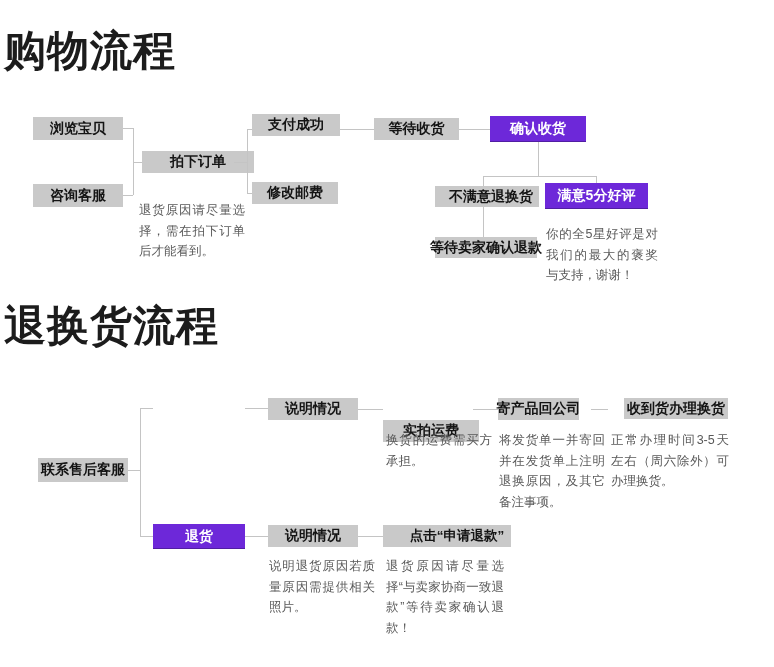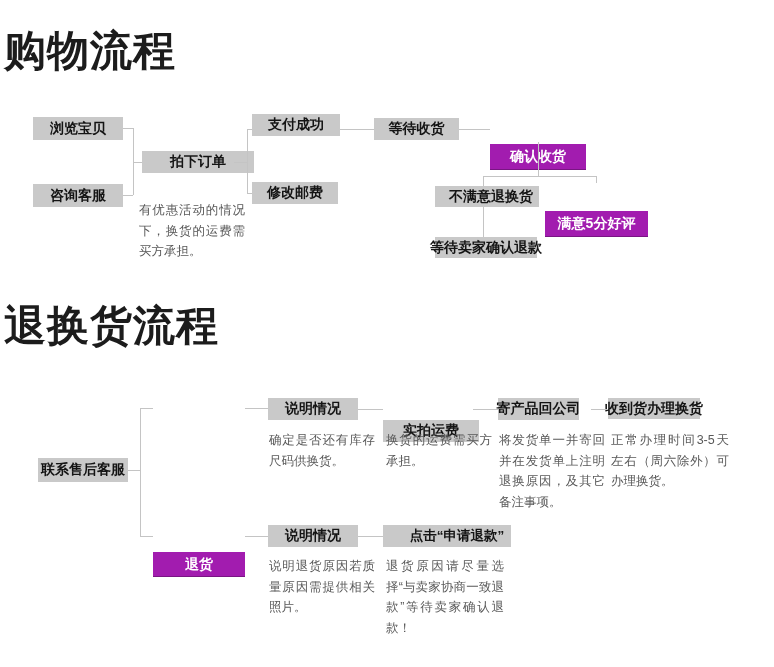--- a/index.html
+++ b/index.html
@@ -24,21 +24,21 @@
     position: absolute;
     display: flex;
     align-items: center;
     justify-content: center;
     font-size: 14px;
     font-weight: bold;
     white-space: nowrap;
     text-align: center;
   }
   .node.gray { background: #c9c9c9; color: #141414; }
-  .node.red  { background: #a21caf; color: #ffffff; box-shadow: inset 0 -1px 0 rgba(0,0,0,0.25); margin-top: 28px; }
+  .node.red  { background: #6d28d9; color: #ffffff; box-shadow: inset 0 -1px 0 rgba(0,0,0,0.25); }
   .line { position: absolute; background: #c4c4c4; }
   .line.h { height: 1px; }
   .line.v { width: 1px; }
   .note {
     position: absolute;
     font-size: 12.5px;
     line-height: 1.65;
     color: #595959;
     text-align: justify;
   }
@@ -73,46 +73,46 @@
 
   <div class="line h" style="left:340px; top:129px; width:34px;"></div>
   <div class="line h" style="left:459px; top:129px; width:31px;"></div>
 
   <div class="line v" style="left:538px; top:142px; height:34px;"></div>
   <div class="line h" style="left:483px; top:176px; width:113px;"></div>
   <div class="line v" style="left:483px; top:176px; height:10px;"></div>
   <div class="line v" style="left:596px; top:176px; height:7px;"></div>
   <div class="line v" style="left:483px; top:207px; height:30px;"></div>
 
-  <div class="note" style="left:139px; top:200px; width:106px;">有优惠活动的情况下，换货的运费需买方承担。</div>
+  <div class="note" style="left:139px; top:200px; width:106px;">退货原因请尽量选择，需在拍下订单后才能看到。</div>
+  <div class="note" style="left:546px; top:224px; width:112px;">你的全5星好评是对我们的最大的褒奖与支持，谢谢！</div>
 
   <h1 class="title" style="left:4px; top:303px;">退换货流程</h1>
 
   <div class="node gray" style="left:38px; top:458px; width:90px; height:24px;">联系售后客服</div>
   <div class="node gray" style="left:268px; top:398px; width:90px; height:22px;">说明情况</div>
   <div class="node gray" style="left:383px; top:420px; width:96px; height:22px;">实拍运费</div>
   <div class="node gray" style="left:498px; top:398px; width:81px; height:22px;">寄产品回公司</div>
-  <div class="node gray" style="left:608px; top:398px; width:92px; height:21px;">收到货办理换货</div>
+  <div class="node gray" style="left:624px; top:398px; width:104px; height:21px;">收到货办理换货</div>
   <div class="node red" style="left:153px; top:524px; width:92px; height:25px;">退货</div>
   <div class="node gray" style="left:268px; top:525px; width:90px; height:22px;">说明情况</div>
   <div class="node gray" style="left:383px; top:525px; width:108px; height:22px; font-size:13.5px;padding-left:20px;">点击“申请退款”</div>
 
   <div class="line h" style="left:128px; top:470px; width:12px;"></div>
   <div class="line v" style="left:140px; top:408px; height:128px;"></div>
   <div class="line h" style="left:140px; top:408px; width:13px;"></div>
   <div class="line h" style="left:140px; top:536px; width:13px;"></div>
 
   <div class="line h" style="left:245px; top:408px; width:23px;"></div>
   <div class="line h" style="left:358px; top:409px; width:25px;"></div>
   <div class="line h" style="left:473px; top:409px; width:25px;"></div>
   <div class="line h" style="left:591px; top:409px; width:17px;"></div>
 
   <div class="line h" style="left:245px; top:536px; width:23px;"></div>
   <div class="line h" style="left:358px; top:536px; width:25px;"></div>
 
-  <div class="note" style="left:269px; top:430px; width:106px;">确定是否还有库存尺码供换货。</div>
   <div class="note" style="left:386px; top:430px; width:106px;">换货的运费需买方承担。</div>
   <div class="note" style="left:499px; top:430px; width:106px;">将发货单一并寄回并在发货单上注明退换原因，及其它备注事项。</div>
   <div class="note" style="left:611px; top:430px; width:118px;">正常办理时间3-5天左右（周六除外）可办理换货。</div>
   <div class="note" style="left:269px; top:556px; width:106px;">说明退货原因若质量原因需提供相关照片。</div>
   <div class="note" style="left:386px; top:556px; width:118px;">退货原因请尽量选择“与卖家协商一致退款”等待卖家确认退款！</div>
 
 </div>
 
 </body></html>

